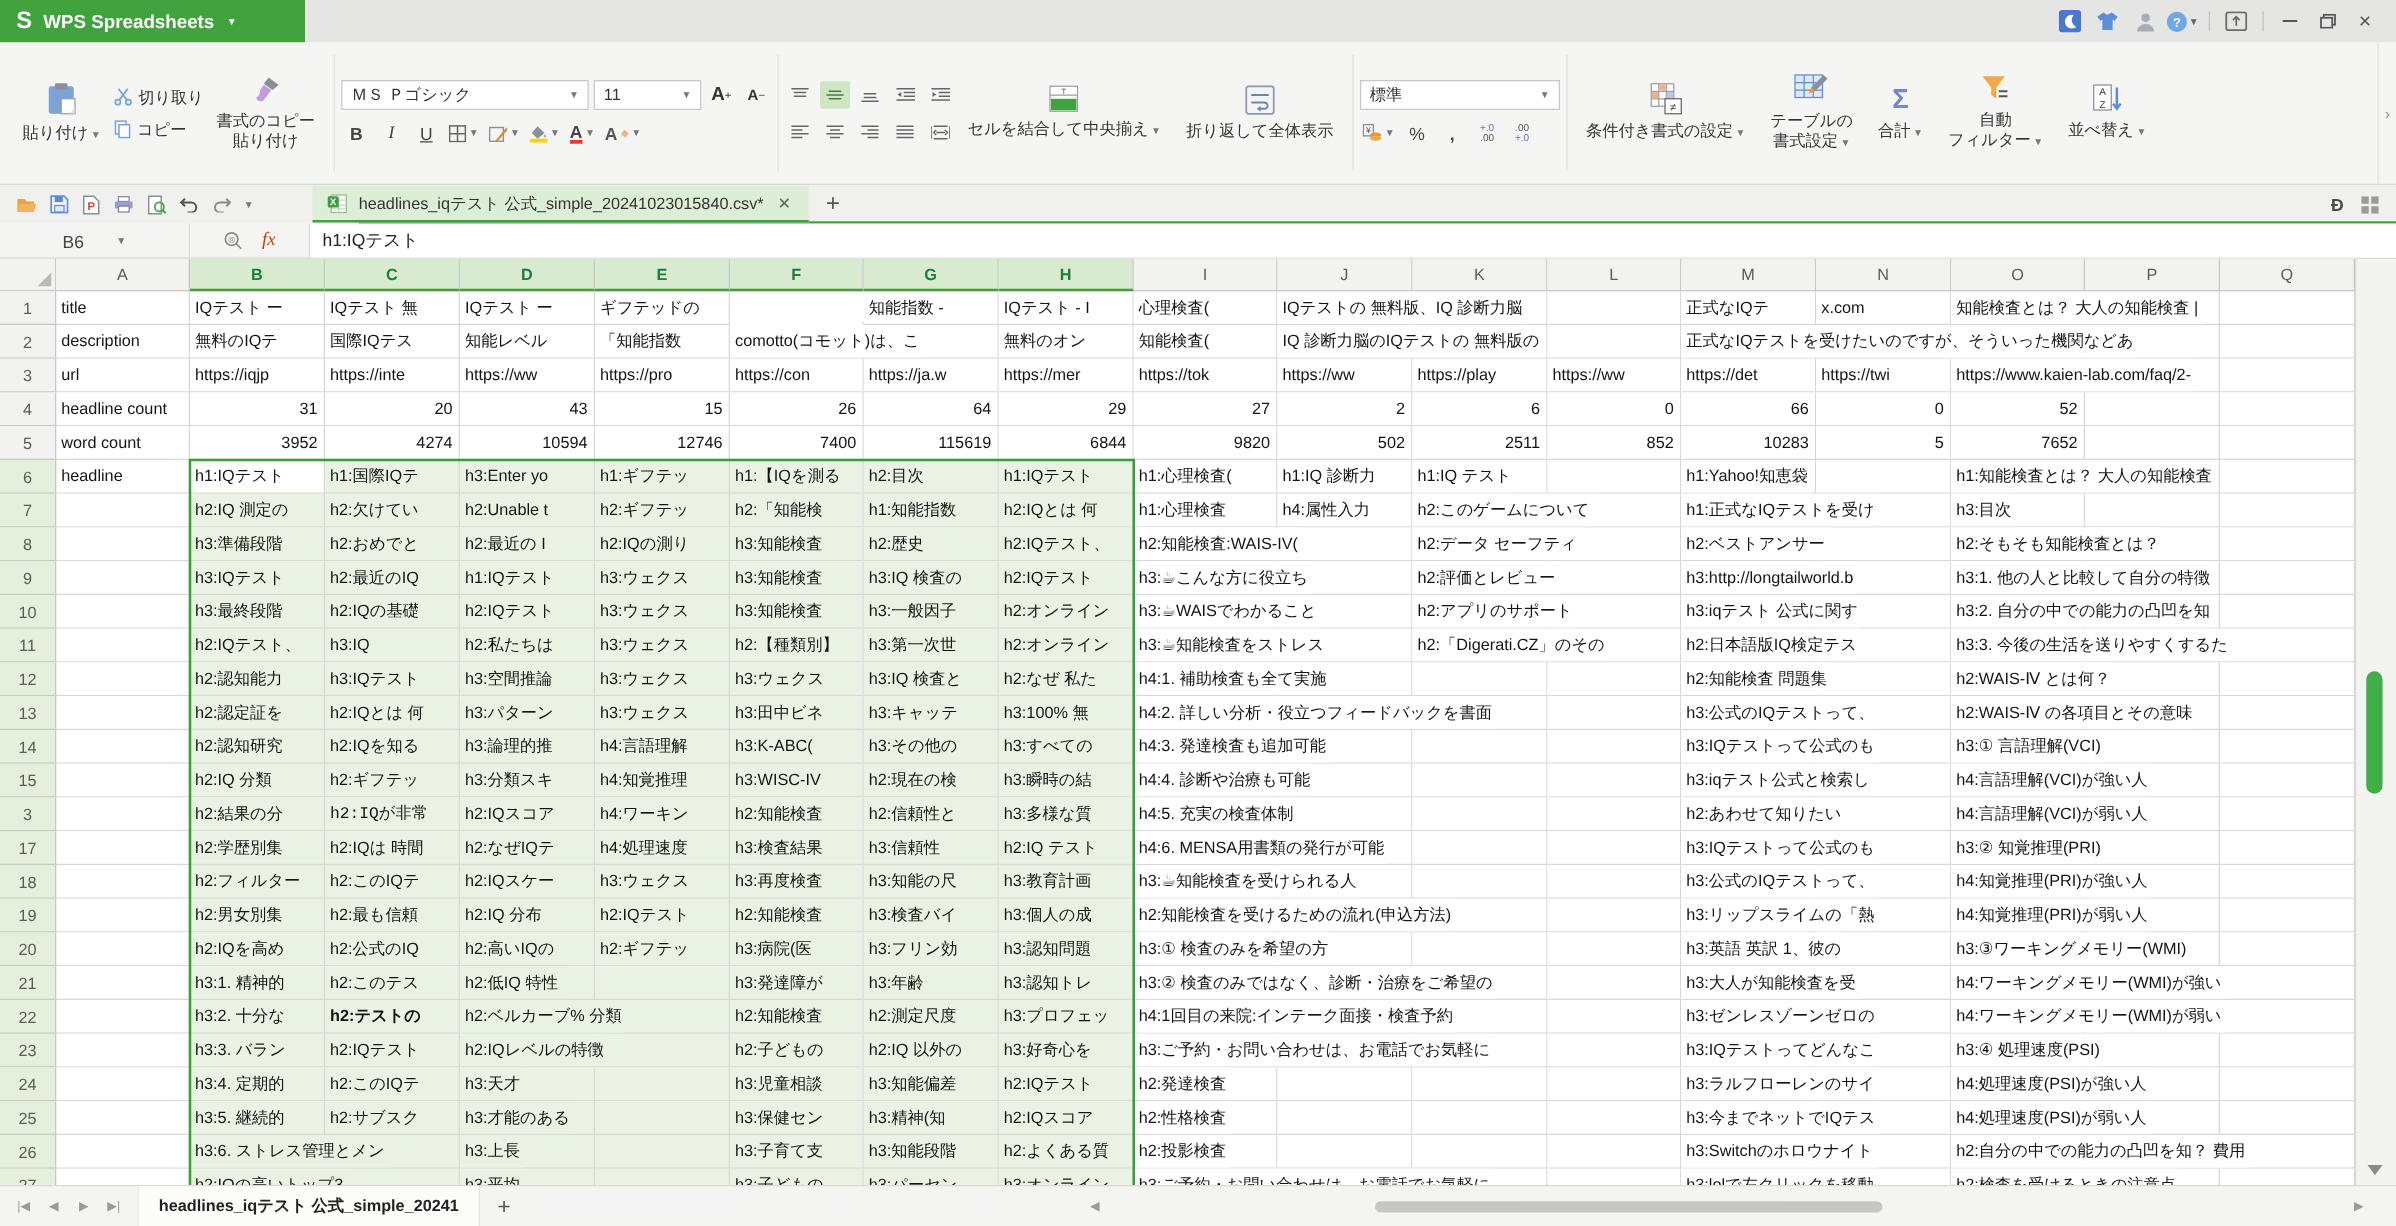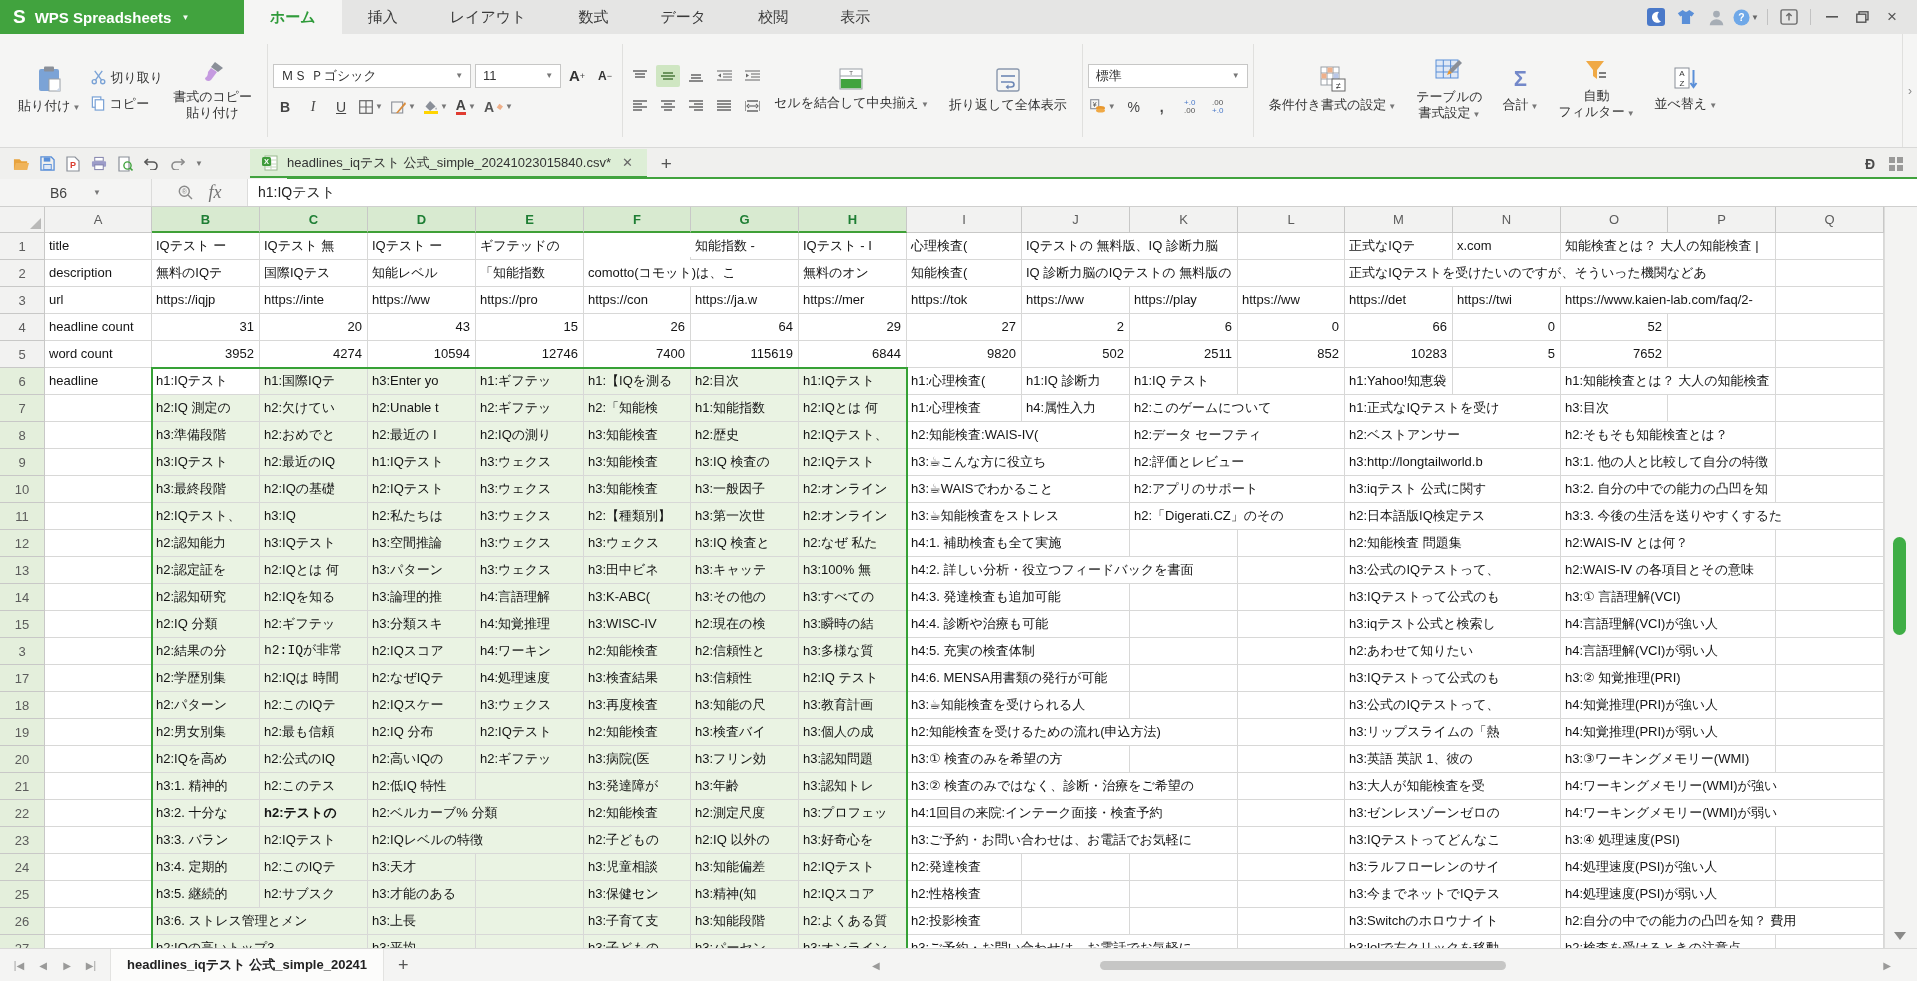--- a/index.html
+++ b/index.html
@@ -51,21 +51,21 @@
   .doc-tab { position:relative; height:29px; margin-left:42px; background:#ddeed6; display:flex; align-items:center; padding:0 12px; gap:9px; font-size:13px; color:#333; z-index:1; border-bottom:2px solid #41a33e; }
   .doc-close { color:#666; font-size:13px; padding:0 2px; }
   .plus-tab { font-size:19px; color:#555; padding:0 14px; }
   .tab-right { margin-left:auto; display:flex; align-items:center; gap:14px; padding-right:14px; }
 
   
   .fbar { position:absolute; top:179px; left:0; width:100%; height:28px; background:#f4f4f3; border-bottom:1px solid #cfcfce; display:flex; align-items:stretch; }
   .namebox { width:152px; display:flex; align-items:center; justify-content:center; gap:26px; font-size:14px; color:#444; border-right:1px solid #dcdcdb; }
   .namebox .nbc { font-size:8px; color:#777; }
   .fbicons { width:96px; display:flex; align-items:center; justify-content:center; gap:16px; border-right:1px solid #dcdcdb; }
-  .fxlbl { font-style:italic; font-family:"Liberation Serif","DejaVu Serif",serif; color:#737373; font-size:18px; }
+  .fxlbl { font-style:italic; font-family:"Liberation Serif","DejaVu Serif",serif; color:#c2410c; font-size:15px; }
   .fvalue { flex:1; background:#fff; display:flex; align-items:center; padding-left:10px; font-size:14px; color:#222; }
 
   
   #grid { position:absolute; top:207px; left:0; width:1884px; height:741px; overflow:hidden; background:#fff; }
   .ghead { display:flex; height:26px; }
   .grow { display:flex; height:27px; }
   .corner { width:45px; height:26px; background:#f2f2f1; border-right:1px solid #c8c8c7; border-bottom:1px solid #c8c8c7; position:relative; z-index:3; }
   .corner::after { content:""; position:absolute; right:3px; bottom:3px; border-style:solid; border-width:0 0 11px 11px; border-color:transparent transparent #b9b9b8 transparent; }
   .hcell { height:26px; background:#f2f2f1; border-right:1px solid #c8c8c7; border-bottom:1px solid #c8c8c7; color:#5c5c5c; font-size:13px; display:flex; align-items:center; justify-content:center; position:relative; z-index:3; }
   .hcell.selc { background:#d8ead0; color:#1e7e34; font-weight:bold; border-bottom:2px solid #3fa037; }
@@ -98,29 +98,20 @@
 </style>
 </head>
 <body>
 
 <div class="titlebar">
   <div class="brand">
     <span class="slogo">S</span>
     <span>WPS Spreadsheets</span>
     <span class="caret">▼</span>
   </div>
-  <div class="menu-tabs" id="menu-tabs">
-      <div class="menu-tab active">ホーム</div>
-      <div class="menu-tab">挿入</div>
-      <div class="menu-tab">レイアウト</div>
-      <div class="menu-tab">数式</div>
-      <div class="menu-tab">データ</div>
-      <div class="menu-tab">校閲</div>
-      <div class="menu-tab">表示</div>
-    </div>
   <div class="win-icons">
     <span class="wicon">
       <svg width="18" height="18" viewBox="0 0 18 18">
           <rect x="0" y="0" width="18" height="18" rx="3" fill="#4a79c9"></rect>
           <path d="M12 4 a5.5 5.5 0 1 0 2 9.5 a6 6 0 0 1 -2 -9.5 z" fill="#fff"></path>
         </svg>
     </span>
     <span class="wicon">
       <svg width="18" height="16" viewBox="0 0 22 19">
           <path d="M7 1 L10 3 L12 3 L15 1 L21 5 L18 9 L16 8 L16 18 L6 18 L6 8 L4 9 L1 5 Z" fill="#5a8fd8"></path>
@@ -951,21 +942,21 @@
       <div class="gc" style="width: 108px;"></div>
       <div class="gc spill" style="width: 107px;">
         <span class="sp">h3:② 知覚推理(PRI)</span>
       </div>
       <div class="gc" style="width: 108px;"></div>
       <div class="gc" style="width: 108px;"></div>
     </div>
     <div class="grow">
       <div class="rhead selr">18</div>
       <div class="gc" style="width: 107px;"></div>
-      <div class="gc sel" style="width: 108px;">h2:パターン</div>
+      <div class="gc sel" style="width: 108px;">h2:フィルター</div>
       <div class="gc sel" style="width: 108px;">h2:このIQテ</div>
       <div class="gc sel" style="width: 108px;">h2:IQスケー</div>
       <div class="gc sel" style="width: 108px;">h3:ウェクス</div>
       <div class="gc sel" style="width: 107px;">h3:再度検査</div>
       <div class="gc sel" style="width: 108px;">h3:知能の尺</div>
       <div class="gc sel" style="width: 108px;">h3:教育計画</div>
       <div class="gc spill" style="width: 115px;">
         <span class="sp">h3:☕知能検査を受けられる人</span>
       </div>
       <div class="gc" style="width: 108px;"></div>

